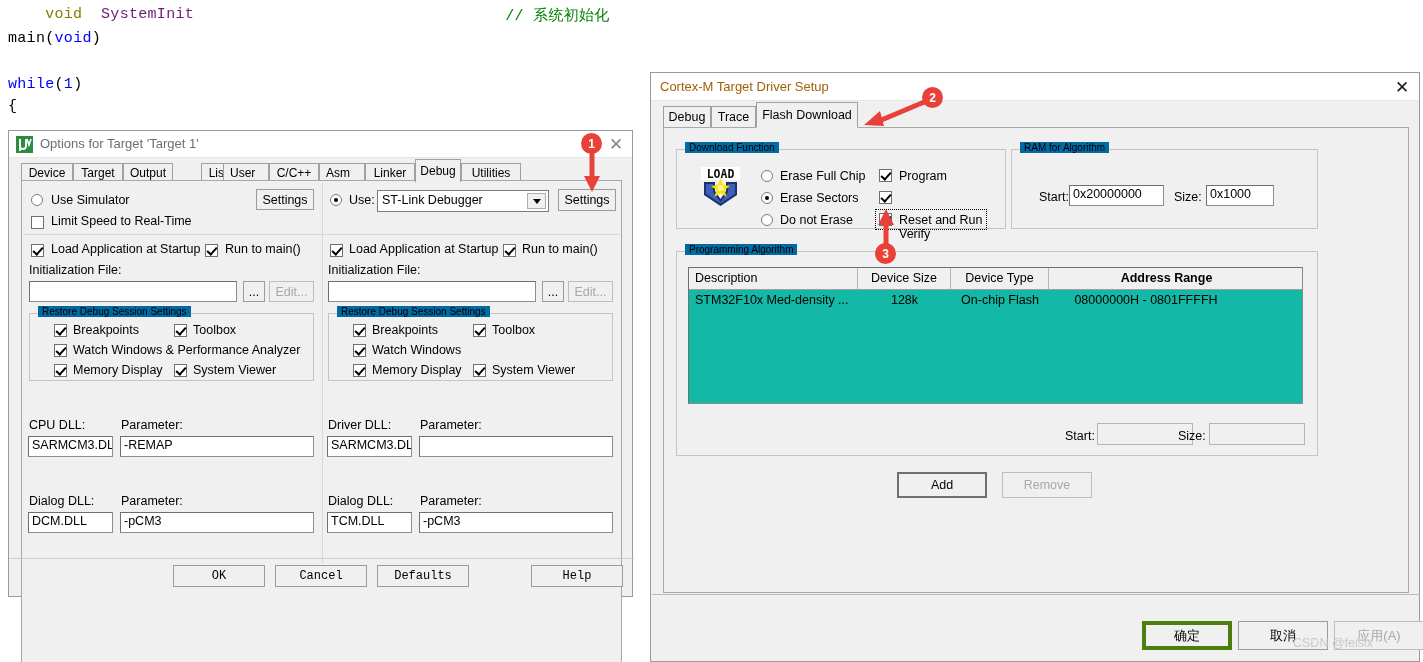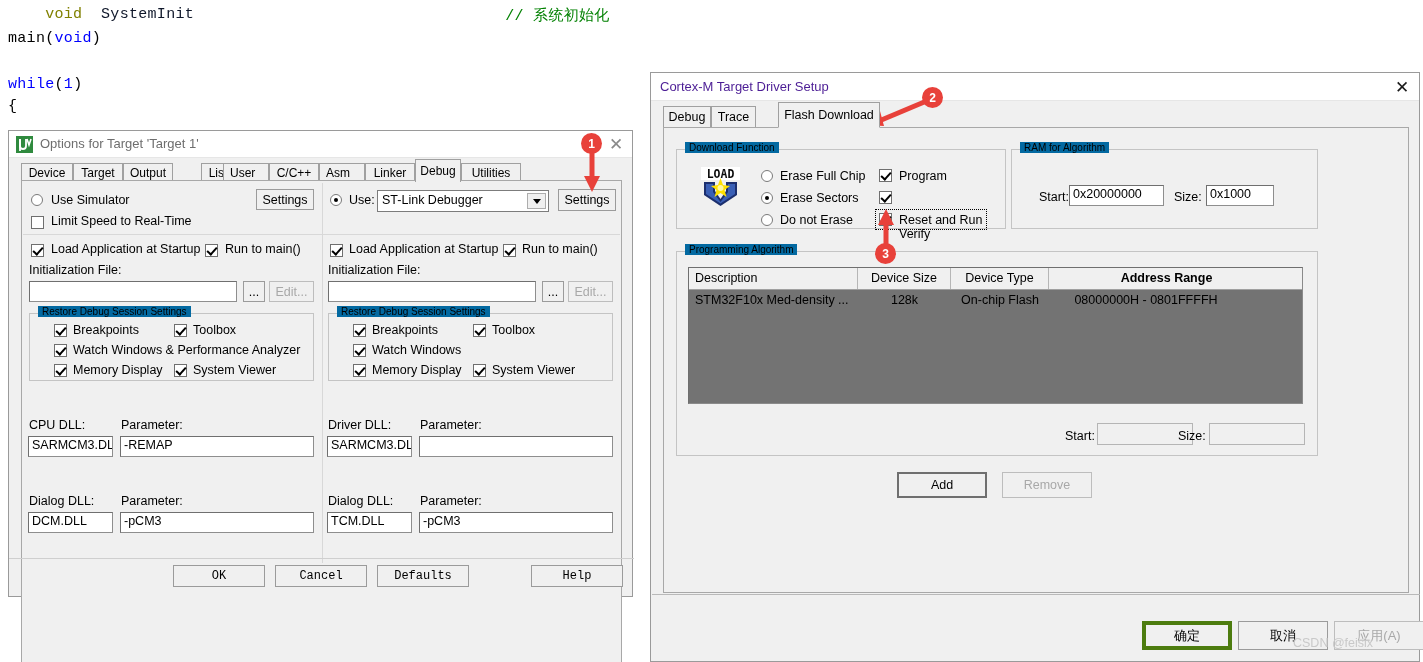--- a/index.html
+++ b/index.html
@@ -9,21 +9,21 @@
     font-family:"Liberation Sans","DejaVu Sans",sans-serif;
     font-size:12px;color:#000;
   }
 
   
   #editor{position:absolute;left:0;top:0;width:1423px;height:662px;background:#fff;}
   .codeline{position:absolute;font-family:"Liberation Mono","DejaVu Sans Mono",monospace;
             font-size:15px;white-space:pre;letter-spacing:.3px;}
   .kw{color:#0000ff;}
   .cmt{color:#008000;}
-  .mag{color:#0f172a;}
+  .mag{color:#701a75;}
   .olv{color:#808000;}
   .plain{color:#000;}
 
   
   .dlg{position:absolute;background:#f0f0f0;border:1px solid #9a9a9a;box-sizing:border-box;}
   .titlebar{position:absolute;left:0;top:0;right:0;height:27px;background:#fff;
             border-bottom:1px solid #e6e6e6;box-sizing:border-box;}
   .title-text{position:absolute;font-size:13px;color:#6e6e6e;white-space:nowrap;}
   .closebtn{position:absolute;width:30px;height:24px;text-align:center;line-height:24px;
             font-size:17px;color:#8a8a8a;cursor:default;}
@@ -70,21 +70,21 @@
   .combo .cv{position:absolute;left:4px;top:2px;font-size:12.5px;}
   .combo .arrow{position:absolute;right:2px;top:2px;width:17px;bottom:2px;background:#f0f0f0;
        border:1px solid #adadad;display:flex;align-items:center;justify-content:center;}
   .combo .arrow i{display:block;width:0;height:0;border-left:4px solid transparent;
        border-right:4px solid transparent;border-top:5px solid #000;}
 
   
   .focusrect{position:absolute;border:1px dotted #000;box-sizing:border-box;}
 
   
-  .tbl{position:absolute;box-sizing:border-box;background:#737373;
+  .tbl{position:absolute;box-sizing:border-box;background:#14b8a6;
        border:1px solid #8a8a8a;border-top-color:#6f6f6f;border-left-color:#6f6f6f;overflow:hidden;}
   .thead{position:absolute;left:0;right:0;top:0;height:21px;background:#f0f0f0;
          border-bottom:1px solid #a0a0a0;}
   .th{position:absolute;top:0;height:21px;line-height:21px;box-sizing:border-box;
       border-right:1px solid #b6b6b6;font-size:12.5px;text-align:center;white-space:nowrap;
       background:#f0f0f0;}
   .td{position:absolute;height:20px;line-height:20px;font-size:12.5px;white-space:nowrap;}
 
   
   #load-icon{position:absolute;}
@@ -250,26 +250,26 @@
 
 <div class="anno-circle" style="left:581px;top:133px;">1</div>
 <svg class="anno-arrow" style="left:570px;top:152px;" width="44" height="42" viewBox="0 0 44 42">
   <path d="M22 0 L22 28" stroke="#e8413a" stroke-width="5" fill="none"></path>
   <path d="M22 40 L14 24 L30 24 Z" fill="#e8413a"></path>
 </svg>
 
 <div class="dlg" id="driver-dialog" style="left:650px;top:72px;width:770px;height:590px;">
 
   <div class="titlebar" style="height:28px;"></div>
-  <div class="title-text" style="left:9px;top:6px;color:#4c1d95;font-size:13px;">Cortex-M Target Driver Setup</div>
+  <div class="title-text" style="left:9px;top:6px;color:#a16207;font-size:13px;">Cortex-M Target Driver Setup</div>
   <div class="closebtn" style="left:736px;top:3px;color:#1a1a1a;">✕</div>
 
   <div class="tab" style="left:12px;top:33px;width:48px;height:22px;line-height:21px;font-size:12.5px;">Debug</div>
   <div class="tab" style="left:60px;top:33px;width:45px;height:22px;line-height:21px;font-size:12.5px;">Trace</div>
-  <div class="tab sel" style="left:105px;top:29px;width:102px;height:26px;line-height:25px;font-size:12.5px;border-bottom:1px solid #f0f0f0;margin-left:22px;">Flash Download</div>
+  <div class="tab sel" style="left:105px;top:29px;width:102px;height:26px;line-height:25px;font-size:12.5px;border-bottom:1px solid #f0f0f0;">Flash Download</div>
 
   <div class="panel" style="left:12px;top:54px;width:746px;height:466px;"></div>
 
   <div class="grp" style="left:25px;top:76px;width:330px;height:80px;">
     <div class="grp-lbl">Download Function</div>
   </div>
 
   <svg id="load-icon" style="left:47px;top:92px;" width="45" height="42" viewBox="0 0 45 42">
     <rect x="3" y="2" width="39" height="13" fill="#ffffff"></rect>
     <text x="22.5" y="13" font-family="DejaVu Sans Mono, monospace" font-size="11.5" font-weight="bold" fill="#0b0b0b" text-anchor="middle">LOAD</text>

